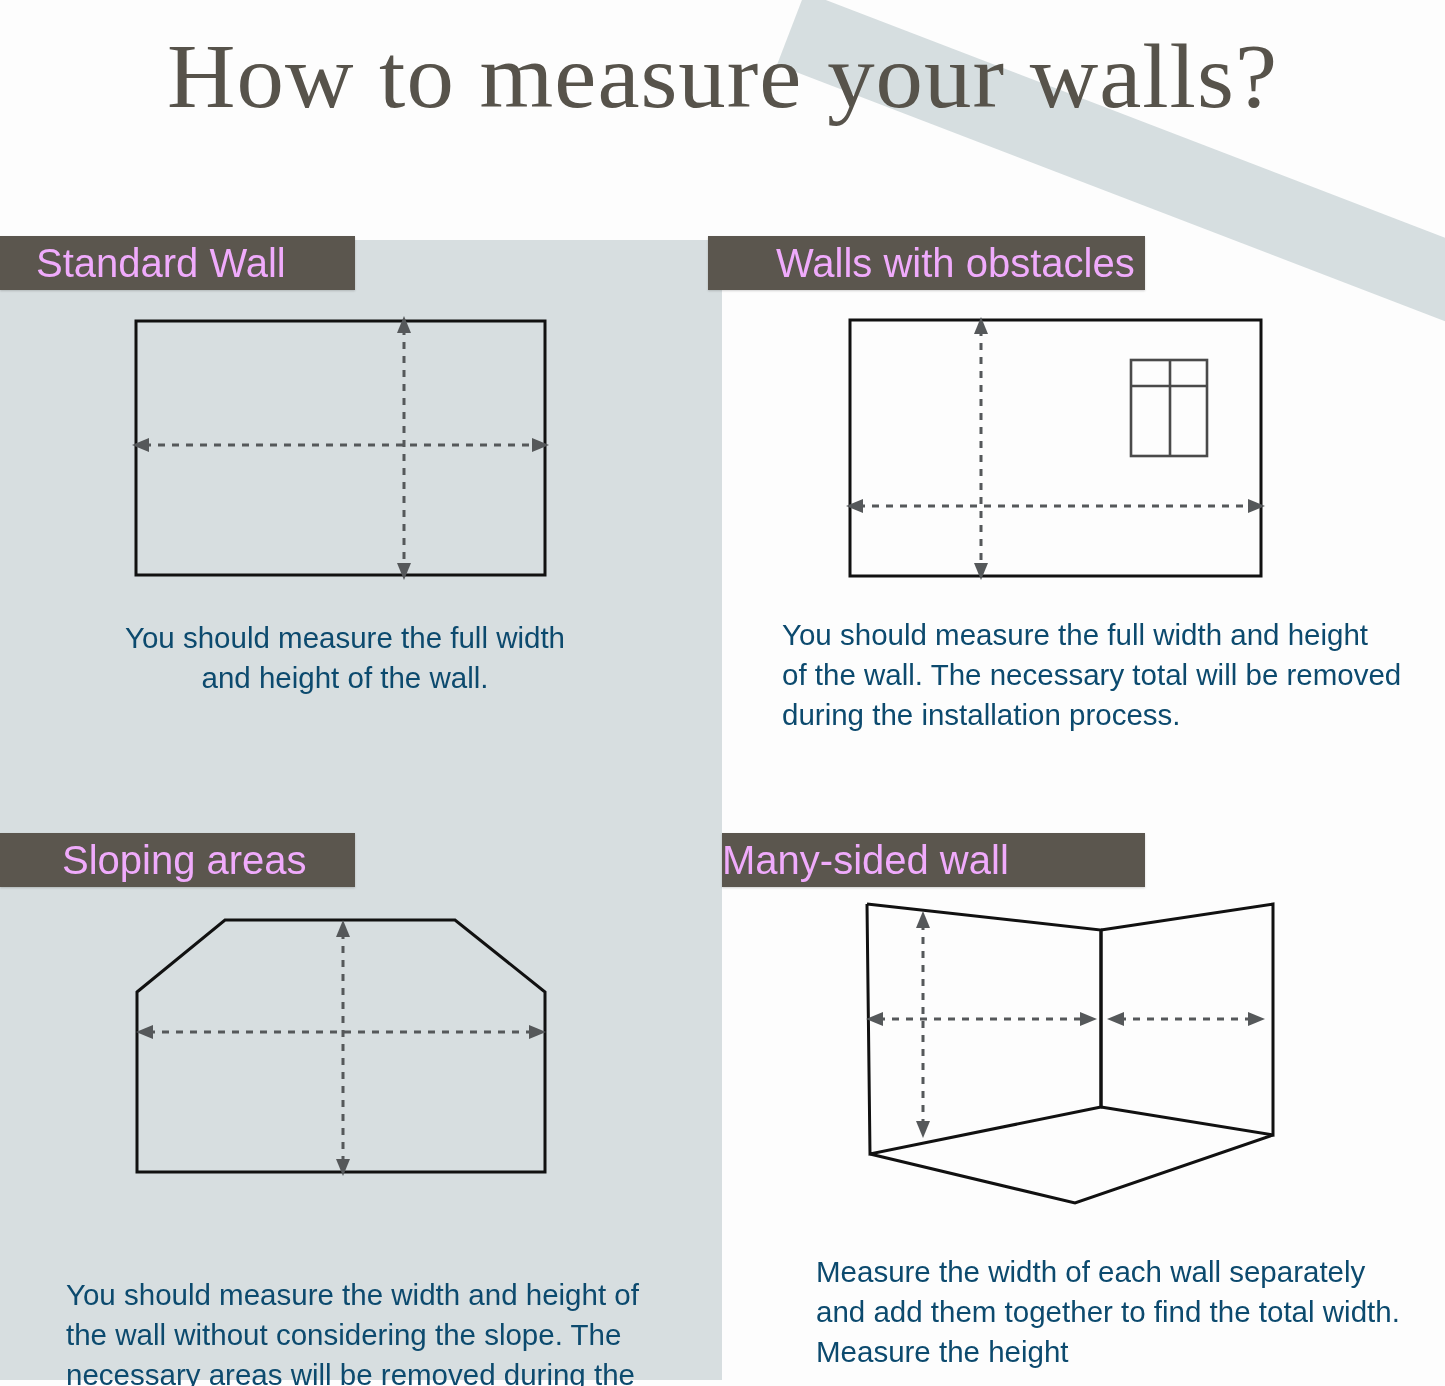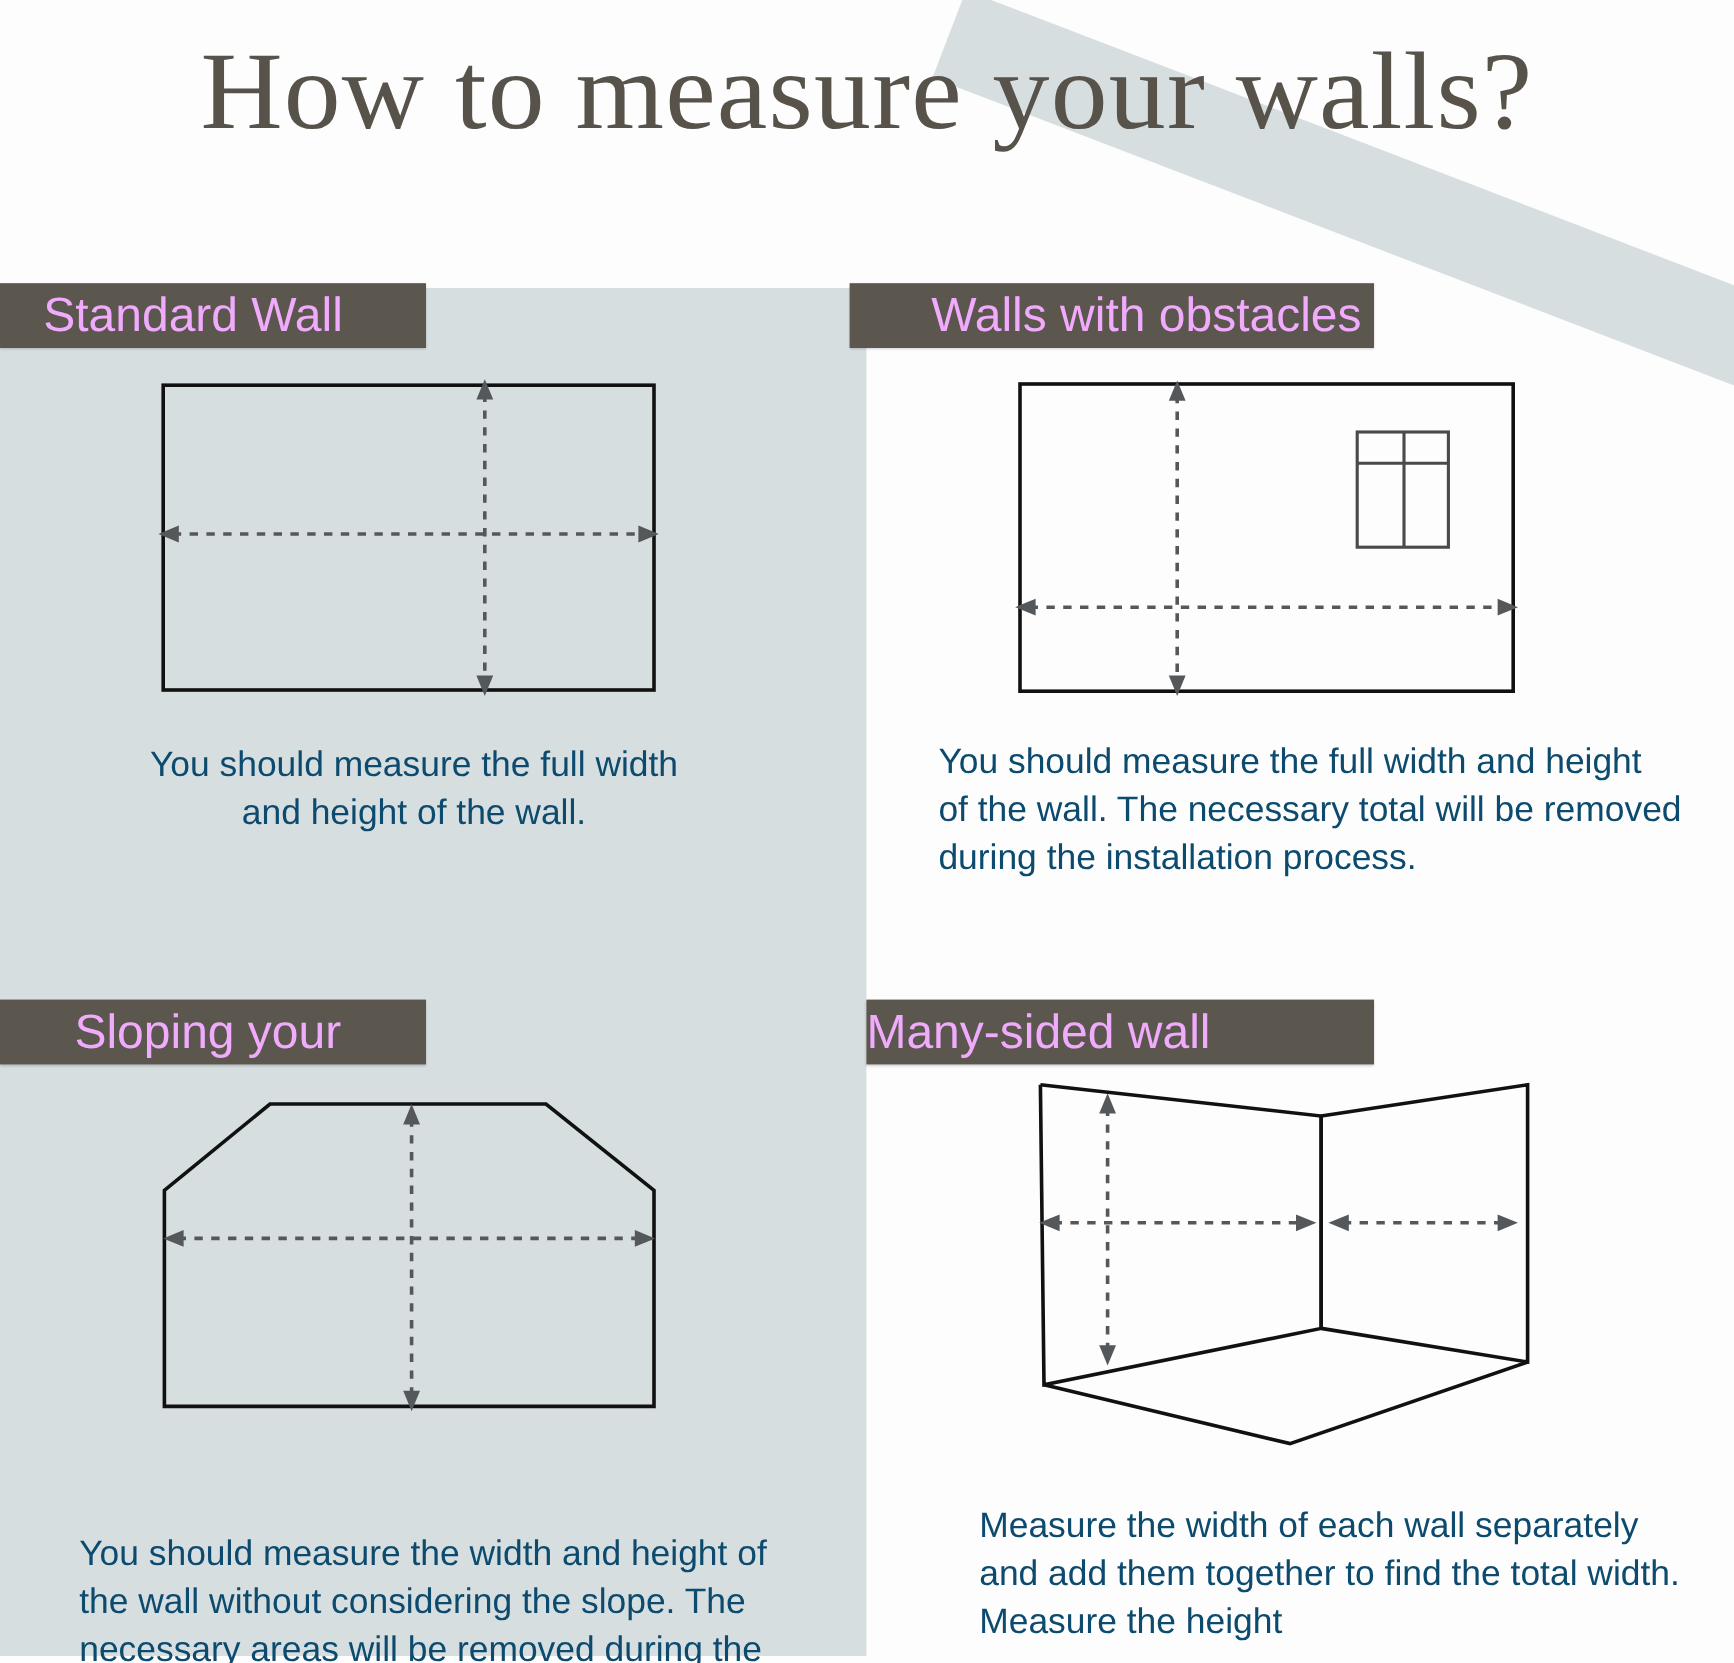--- a/index.html
+++ b/index.html
@@ -127,21 +127,21 @@
     </g>
   </svg>
 
   <div class="caption" style="left:782px;top:615px;width:640px;">You should measure the full width and height
 of the wall. The necessary total will be removed
 during the installation process.</div>
 </div>
 
 <div class="quadrant">
 
-  <div class="section-header" style="left:0px;top:833px;width:355px;padding-left:62px;">Sloping your</div>
+  <div class="section-header" style="left:0px;top:833px;width:355px;padding-left:62px;">Sloping areas</div>
 
   <svg style="position:absolute;left:120px;top:900px;" width="450" height="295" viewBox="0 0 450 295">
 
     <polygon class="wall-stroke" points="17,92 105,20 335,20 425,92 425,272 17,272"></polygon>
 
     <g>
       <line class="dim-line" x1="223" y1="32" x2="223" y2="264"></line>
       <polygon class="dim-head" points="223,20 216,37 230,37"></polygon>
       <polygon class="dim-head" points="223,276 216,259 230,259"></polygon>
     </g>

